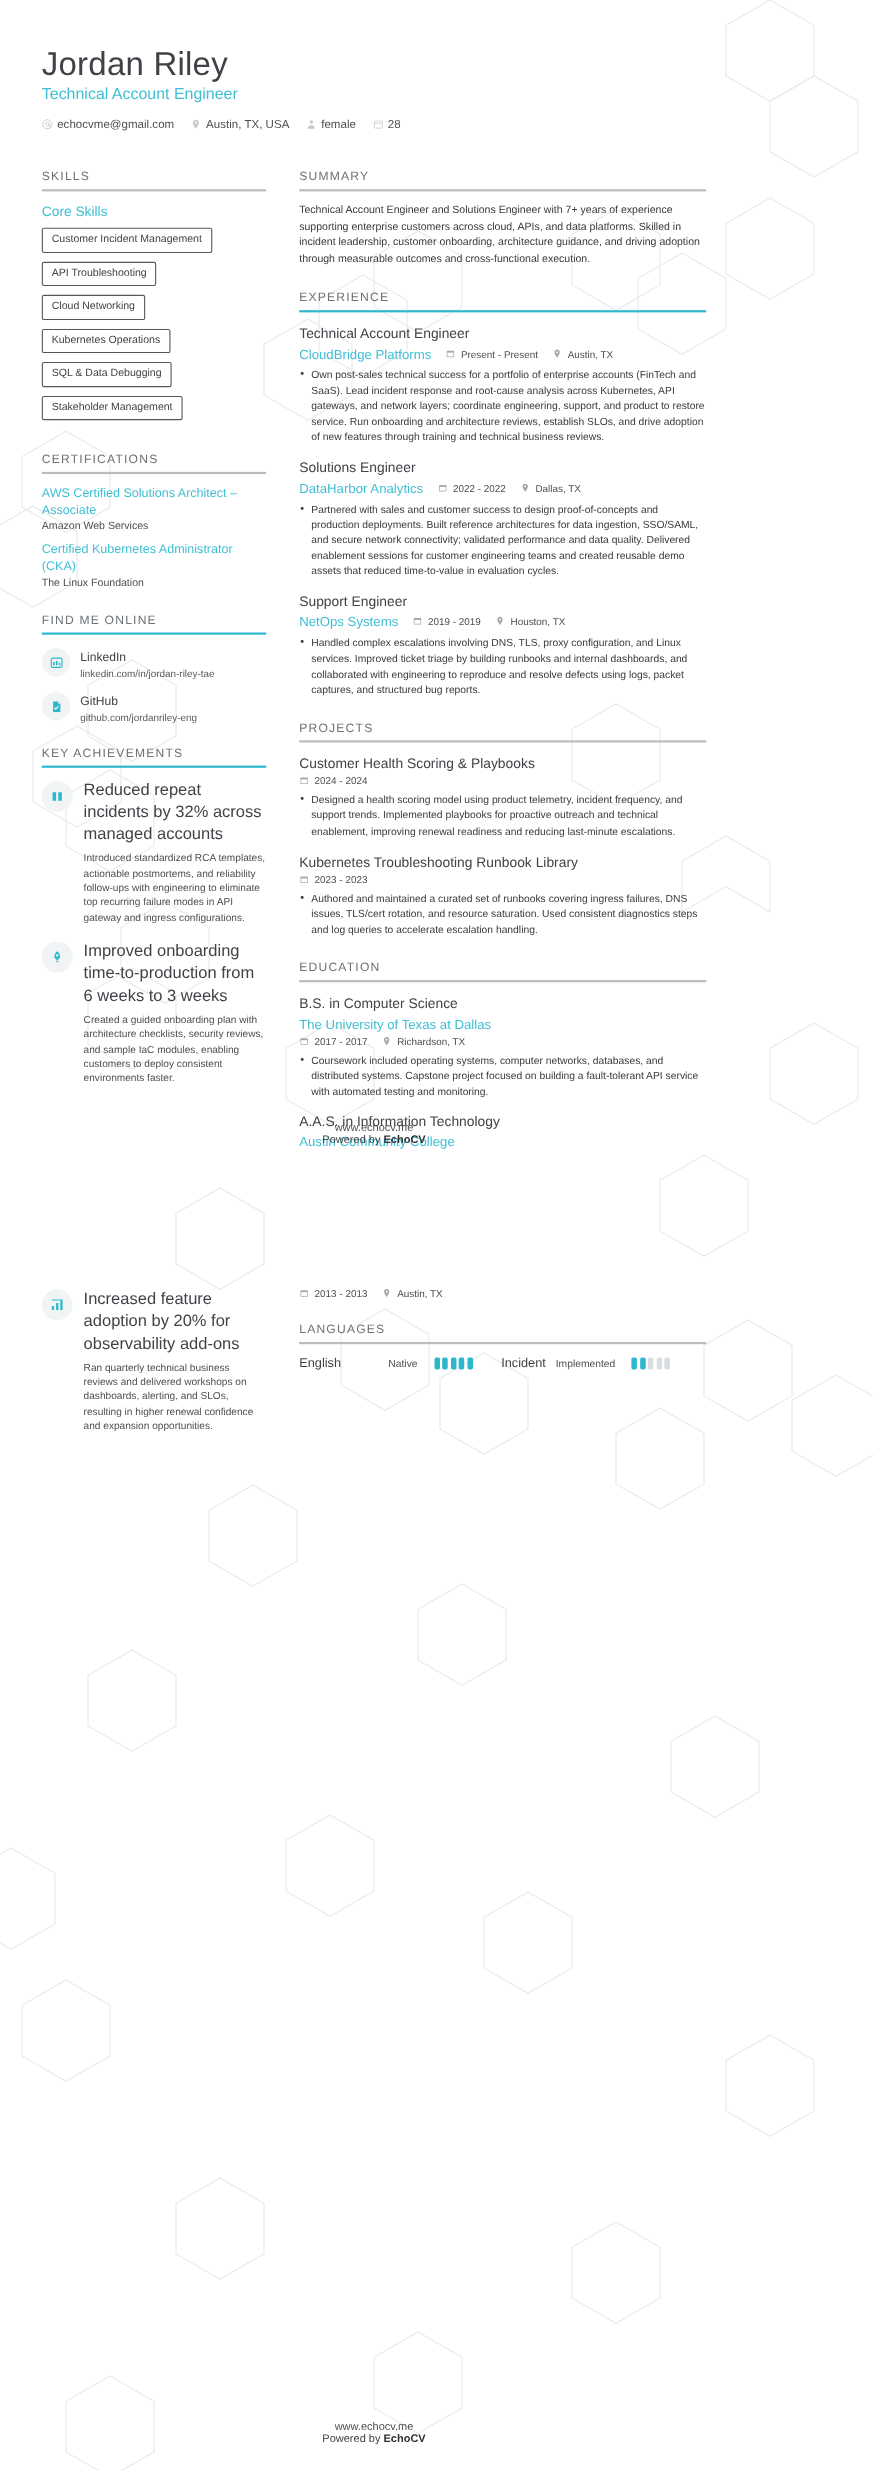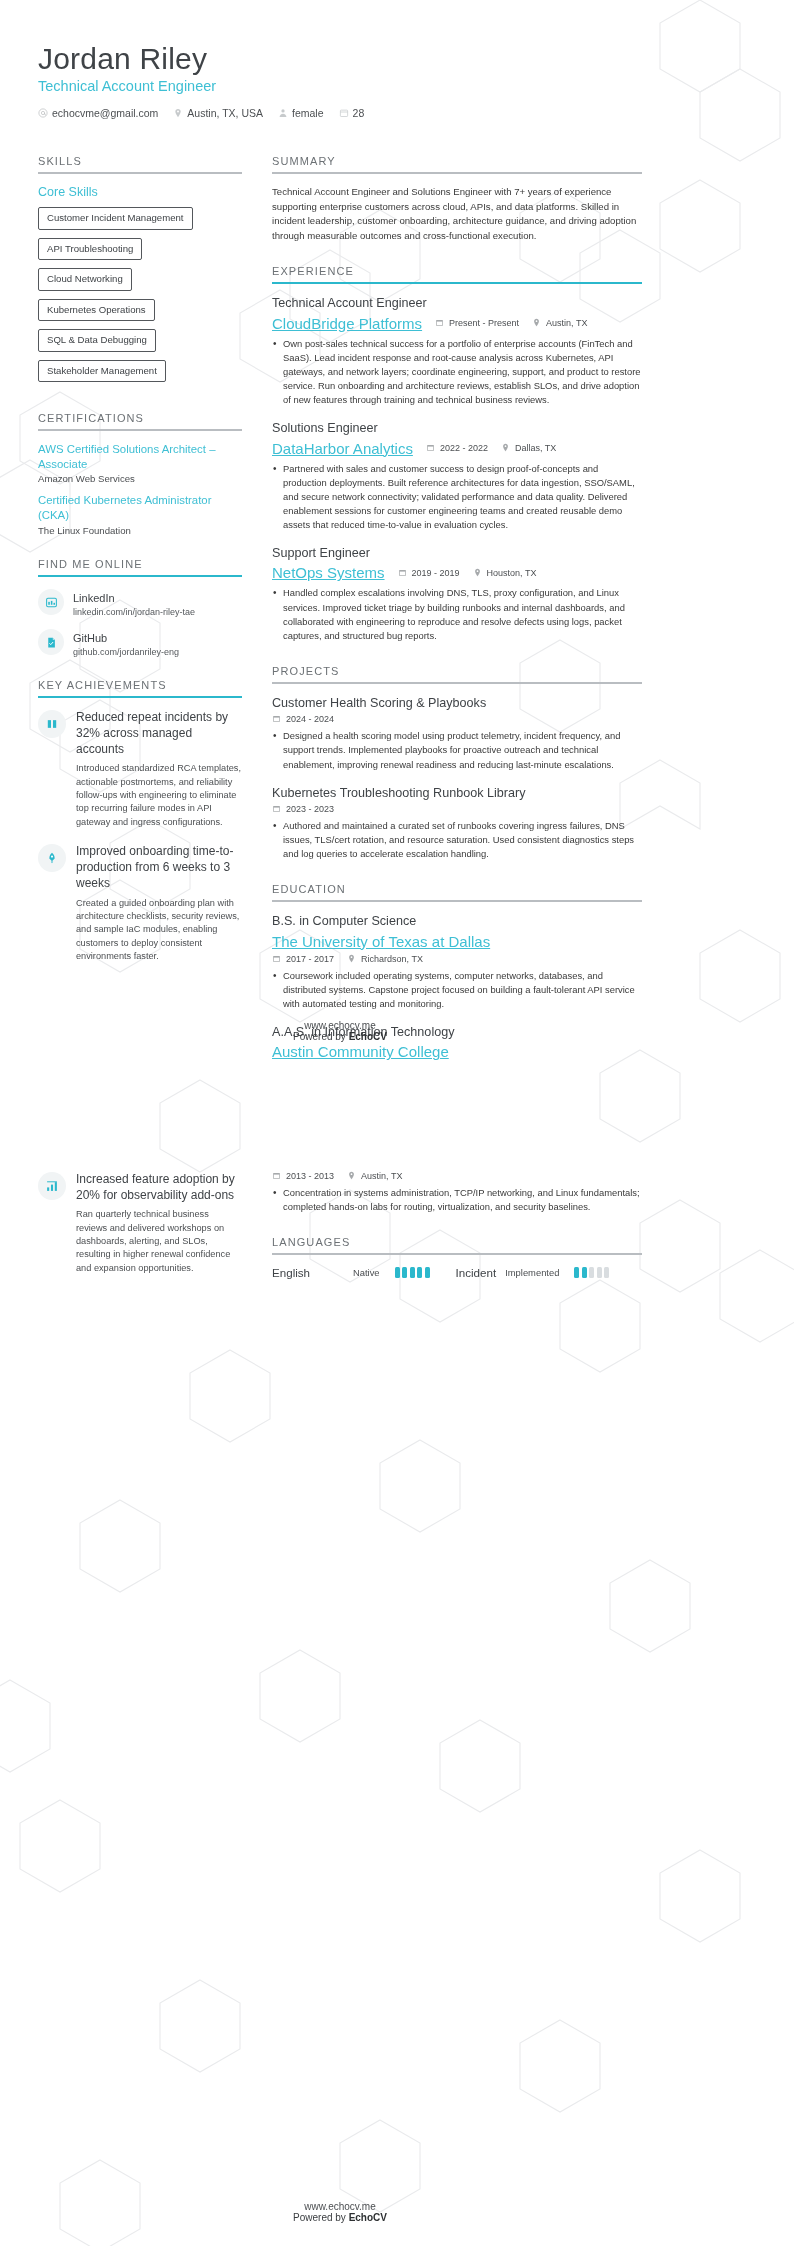--- a/index.html
+++ b/index.html
@@ -126,33 +126,33 @@
 
   .ach-item { display: flex; gap: 10px; margin-bottom: 14px; }
   .ach-badge {
     width: 28px; height: 28px;
     border-radius: 50%;
     background: #f1f4f5;
     display: flex; align-items: center; justify-content: center;
     flex: 0 0 28px;
     margin-top: 1px;
   }
-  .ach-title { font-size: 12px; color: #3f4347; line-height: 1.35; }
+  .ach-title { font-size: 15px; color: #3f4347; line-height: 1.35; }
   .ach-desc { font-size: 9.2px; color: #4c4f52; line-height: 1.45; margin-top: 5px; }
 
   
   .summary-text { font-size: 9.6px; line-height: 1.52; color: #3a3a3a; }
 
   .entry { margin-bottom: 13px; }
   .entry-title { font-size: 12.6px; color: #3f4347; line-height: 1.3; }
   .entry-meta {
     display: flex; align-items: center; flex-wrap: wrap;
     gap: 4px; margin-top: 3px;
   }
-  .entry-org { font-size: 15px; color: #3ebfd4; margin-right: 9px; text-decoration: underline; }
+  .entry-org { font-size: 12px; color: #3ebfd4; margin-right: 9px; }
   .meta-chip {
     display: inline-flex; align-items: center; gap: 4px;
     font-size: 9px; color: #4c4f52; margin-right: 9px;
   }
   .meta-chip .c-ico { opacity:.6; }
   .bullets { list-style: none; margin-top: 5px; }
   .bullets li {
     position: relative;
     padding-left: 11px;
     font-size: 9.4px;
@@ -612,23 +612,20 @@
               <span class="meta-chip">
                 <span class="c-ico">
                     <svg viewBox="0 0 16 16" width="9" height="9">
                       <path d="M8 1.4c-2.4 0-4.3 1.9-4.3 4.2C3.7 9 8 14.6 8 14.6s4.3-5.6 4.3-9C12.3 3.3 10.4 1.4 8 1.4z" fill="#6c7175"></path>
                       <circle cx="8" cy="5.6" r="1.5" fill="#fff"></circle>
                     </svg>
                   </span>
                 <span>Austin, TX</span>
               </span>
             </div>
-            <ul class="bullets">
-              <li>Concentration in systems administration, TCP/IP networking, and Linux fundamentals; completed hands-on labs for routing, virtualization, and security baselines.</li>
-            </ul>
           </div>
 
           <div class="sec">
             <div class="sec-title">LANGUAGES</div>
             <div class="sec-rule"></div>
             <div class="lang-row">
               <span class="lang-block">
                 <span class="lang-name">English</span>
                 <span class="lang-level">Native</span>
                 <span class="dots">

